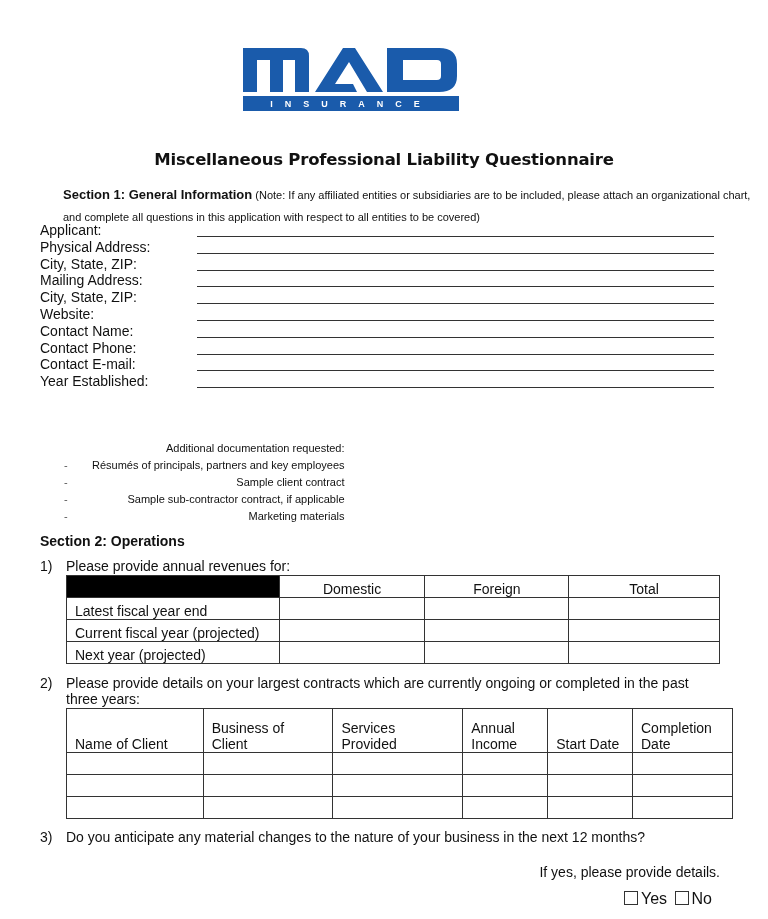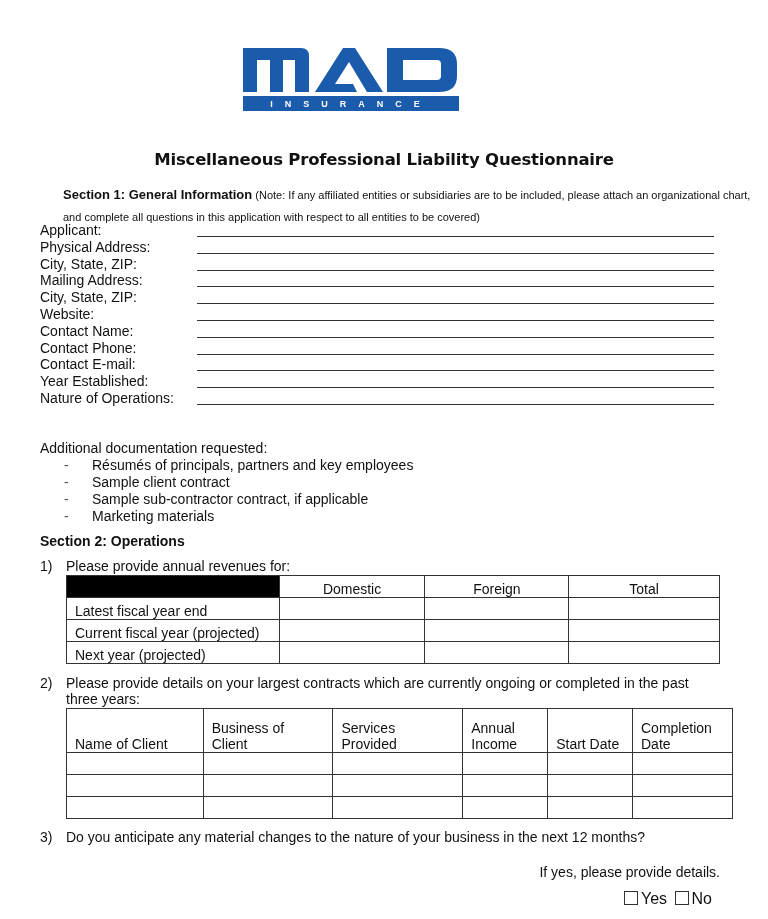--- a/index.html
+++ b/index.html
@@ -19,21 +19,21 @@
   }
 
   .sec1 { left: 40px; top: 184px; width: 690px; font-size: 11px; line-height: 22px; margin-left: 23px; }
   .sec-head { font-weight: bold; font-size: 13px; }
 
   .fields { left: 40px; top: 222px; width: 680px; }
   .field-row { position: relative; height: 16.8px; }
   .field-label { position: absolute; left: 0; top: 0; font-size: 14px; line-height: 17px; }
   .field-line { position: absolute; left: 157px; right: 6px; top: 14px; border-bottom: 1.5px solid #333; }
 
-  .addl { left: 40px; top: 440px; font-size: 14px; line-height: 17px; }
+  .addl { left: 40px; top: 440px; font-size: 11px; line-height: 17px; text-align: right; }
   .doc-list { margin: 0; padding: 0; list-style: none; }
   .doc-list li { position: relative; padding-left: 52px; }
   .doc-list .dash { position: absolute; left: 24px; color: #555; }
 
   .sec2 { left: 40px; top: 533px; font-size: 14px; font-weight: bold; }
 
   .q { font-size: 14px; line-height: 16px; }
   .q .num { position: absolute; left: 0; }
   .q .txt { position: absolute; left: 26px; }
 
@@ -110,24 +110,20 @@
     <div class="field-row">
       <span class="field-label">Contact Phone:</span>
     <span class="field-line"></span>
     </div>
     <div class="field-row">
       <span class="field-label">Contact E-mail:</span>
     <span class="field-line"></span>
     </div>
     <div class="field-row">
       <span class="field-label">Year Established:</span>
-    <span class="field-line"></span>
-    </div>
-    <div class="field-row">
-      <span class="field-label">Nature of Operations:</span>
     <span class="field-line"></span>
     </div>
   </div>
 
 <div class="abs addl">
   <div>Additional documentation requested:</div>
   <ul class="doc-list" id="doc-list">
       <li><span class="dash">-</span><span>Résumés of principals, partners and key employees</span></li>
       <li><span class="dash">-</span><span>Sample client contract</span></li>
       <li><span class="dash">-</span><span>Sample sub-contractor contract, if applicable</span></li>

